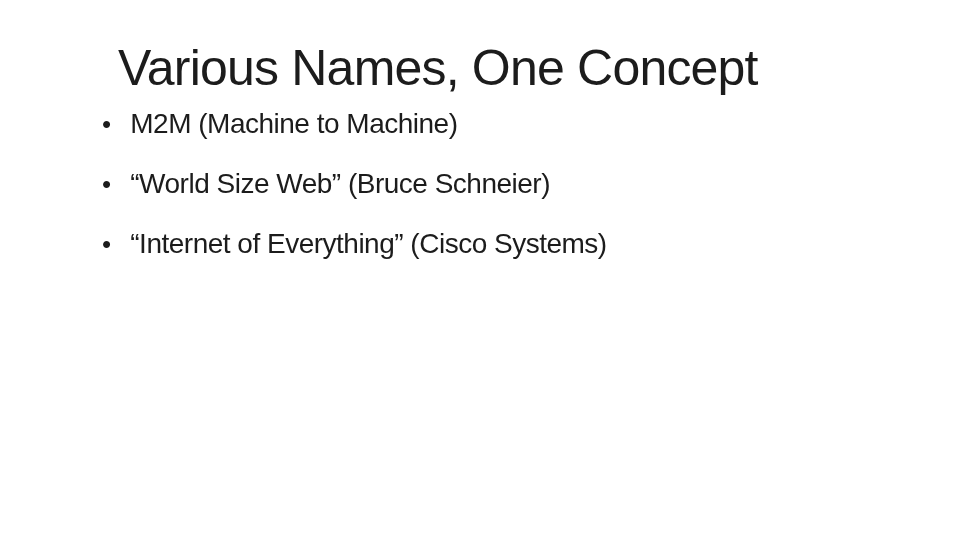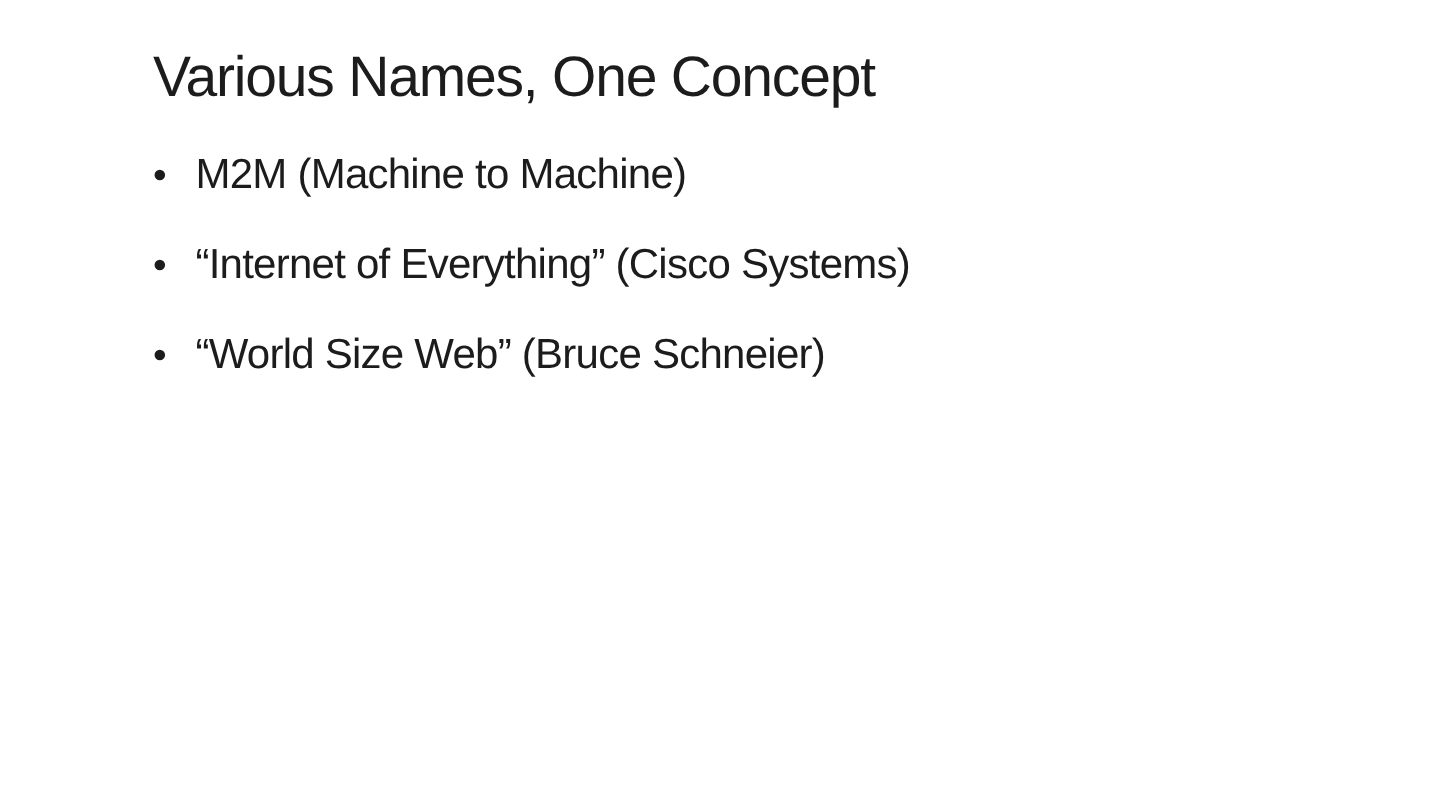--- a/index.html
+++ b/index.html
@@ -13,38 +13,38 @@
     height: 540px;
     background: var(--bg, #ffffff);
     overflow: hidden;
     font-family: "Liberation Sans", sans-serif;
     color: var(--text, #1c1c1c);
   }
   .title {
     position: absolute;
     left: 102px;
     top: 30px;
-    margin: 0;
-    font-size: 38px;
+    margin: 16px;
+    font-size: 50px;
     line-height: 44px;
     font-weight: 400;
     letter-spacing: -0.8px;
     white-space: nowrap;
   }
   .bullets {
     position: absolute;
     left: 102px;
     top: 94px;
     margin: 0;
     padding: 0;
     list-style: none;
   }
   .bullet-row {
     height: 60px;
-    line-height: 44px;
+    line-height: 60px;
     font-size: 28px;
     letter-spacing: -0.5px;
     white-space: nowrap;
   }
   .marker {
     display: inline-block;
     width: 21px;
     font-size: 26px;
   }
 </style>
@@ -54,20 +54,20 @@
 <div class="slide">
   <h1 class="title">Various Names, One Concept</h1>
 
   <ul class="bullets">
     <li class="bullet-row">
       <span class="marker">•</span>
       <span class="text">M2M (Machine to Machine)</span>
     </li>
     <li class="bullet-row">
       <span class="marker">•</span>
-      <span class="text">“Internet of Everything” (Cisco Systems)</span>
+      <span class="text">“World Size Web” (Bruce Schneier)</span>
     </li>
     <li class="bullet-row">
       <span class="marker">•</span>
-      <span class="text">“World Size Web” (Bruce Schneier)</span>
+      <span class="text">“Internet of Everything” (Cisco Systems)</span>
     </li>
   </ul>
 </div>
 
 </body></html>

